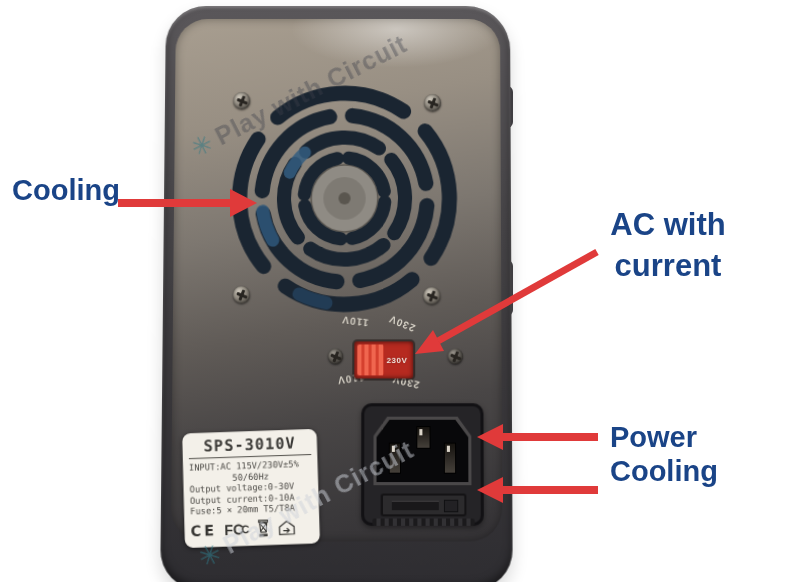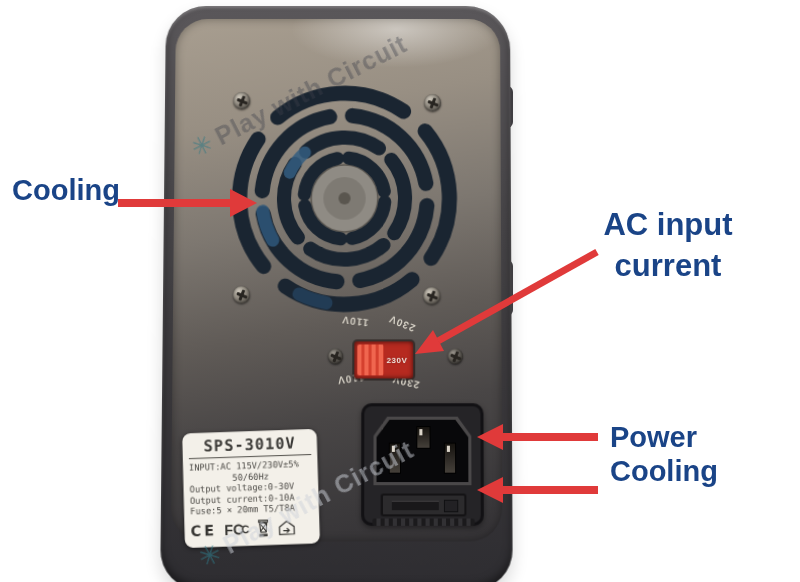--- a/index.html
+++ b/index.html
@@ -207,21 +207,21 @@
   </div>
   <div class="wm wm2">
     <span class="wm-icon">✳</span>
     <span class="wm-text">Play with Circuit</span>
   </div>
 
   <div class="ann ann-cooling">
     <div>Cooling</div>
   </div>
   <div class="ann ann-acswitch">
-    <div>AC input</div>
+    <div>AC with</div>
     <div>current</div>
   </div>
   <div class="ann ann-socket">Power Cooling</div>
 
   <svg class="arrows" width="800" height="582" viewBox="0 0 800 582">
     <g stroke="var(--arrow,#e03a3a)" fill="var(--arrow,#e03a3a)">
       <g>
         <line x1="118" y1="203" x2="230" y2="203" stroke-width="8"></line>
         <polygon points="230,189 230,217 257,203" stroke="none"></polygon>
       </g>

